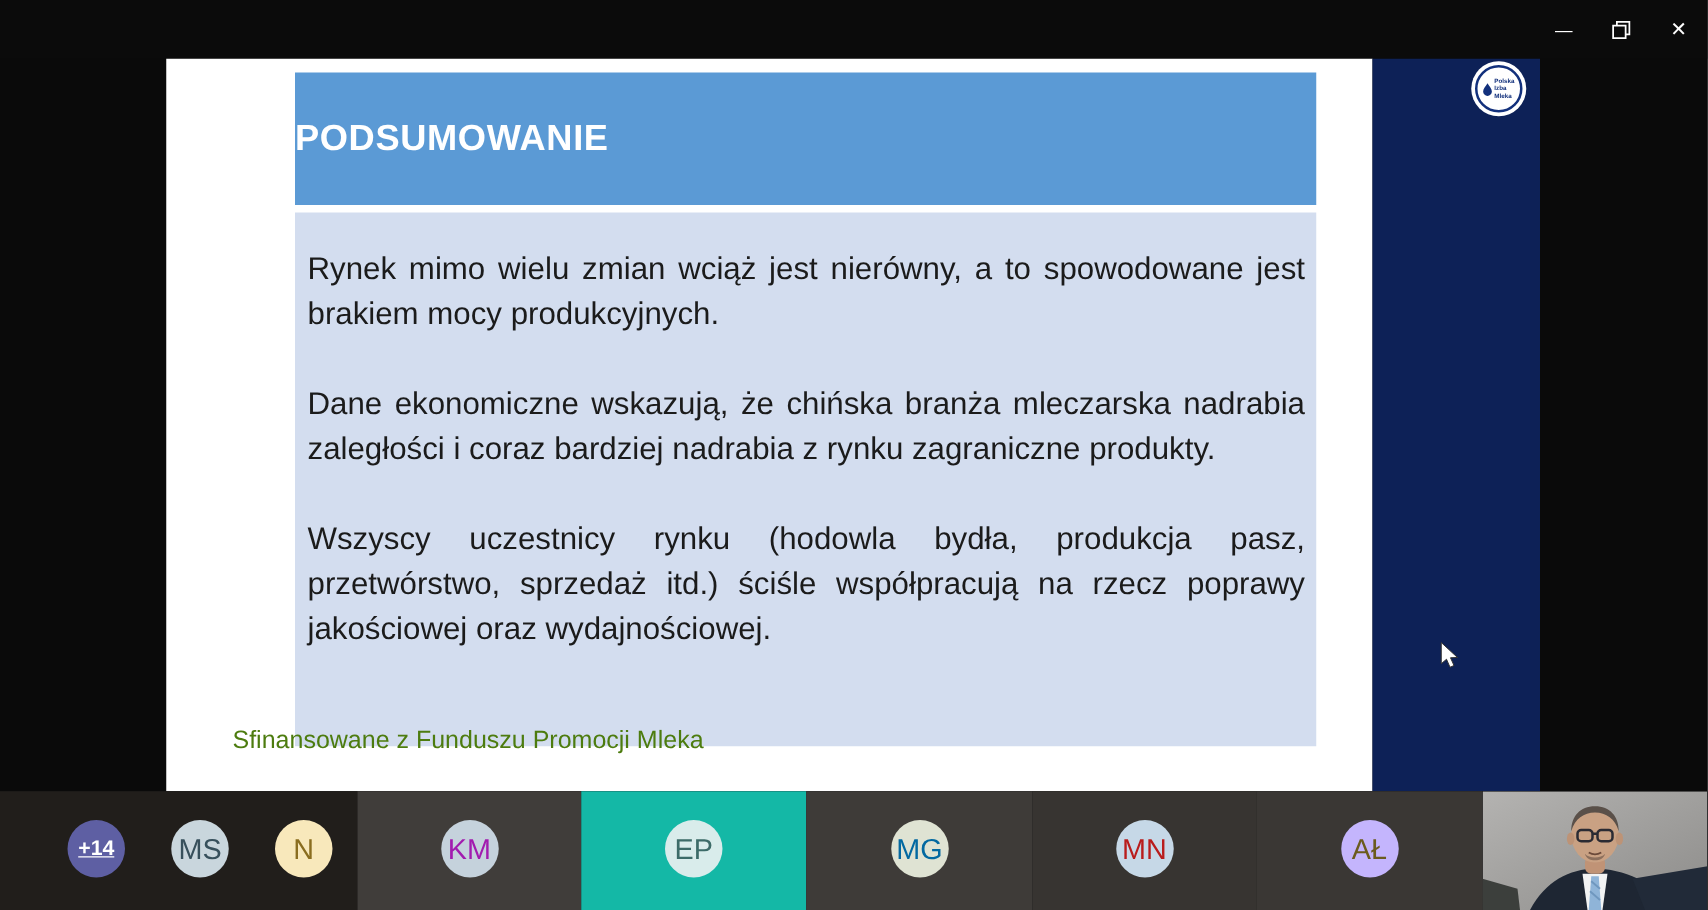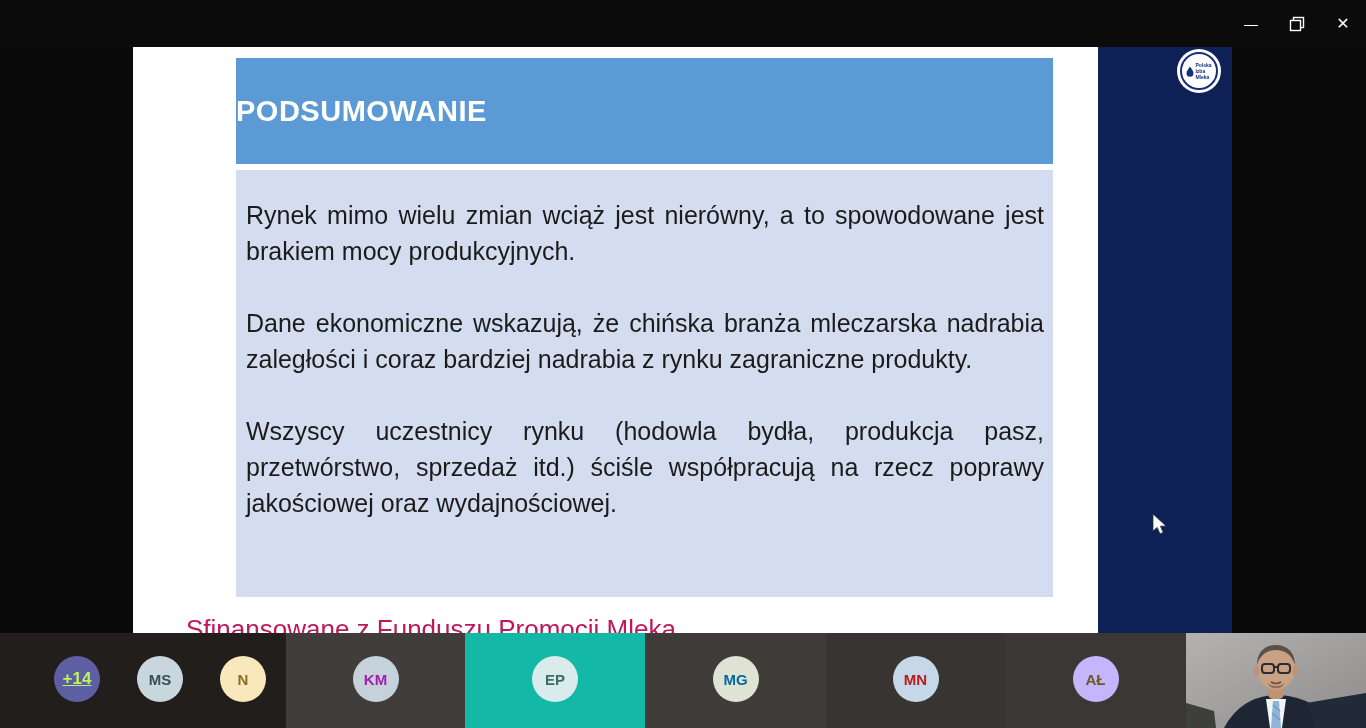--- a/index.html
+++ b/index.html
@@ -10,36 +10,36 @@
   .titlebar { position:absolute; left:0; top:0; width:1366px; height:47px; background:#0b0b0b; display:flex; justify-content:flex-end; align-items:center; }
   .winbtn { width:46px; height:47px; display:flex; align-items:center; justify-content:center; color:#fff; font-size:16px; cursor:default; background:transparent; border:none; }
   .winbtn svg { display:block; }
 
   
   .slide { position:absolute; left:133px; top:47px; width:965px; height:586px; background:#ffffff; }
   .slide-title { position:absolute; left:103px; top:11px; width:817px; height:106px; display:flex; align-items:center; }
   .slide-title span { color:#fff; font-size:29px; font-weight:bold; letter-spacing:0.5px; }
   .slide-body { position:absolute; left:103px; top:123px; width:817px; height:427px; padding:27px 9px 0 10px; }
   .slide-body p { font-size:25px; line-height:36px; color:#1b1b1b; text-align:justify; margin-bottom:36px; }
-  .slide-footer { position:absolute; left:53px; top:567px; font-size:26px; color:#be185d; }
+  .slide-footer { position:absolute; left:53px; top:534px; font-size:20px; color:#4d7c0f; }
 
   
   .sidebar { position:absolute; left:1098px; top:47px; width:134px; height:586px; }
   .logo { position:absolute; left:79px; top:2px; width:44px; height:44px; border-radius:50%; background:#fff; display:flex; align-items:center; justify-content:center; }
   .logo-ring { width:38px; height:38px; border-radius:50%; border:2px solid #12307c; display:flex; align-items:center; justify-content:center; }
   .logo-inner { width:30px; height:30px; border-radius:50%; background:#fff; display:flex; align-items:center; justify-content:center; gap:1px; }
   .logo-text { font-size:5px; line-height:6px; color:#12307c; font-weight:bold; text-align:left; }
 
   
   .cursor { position:absolute; left:1149px; top:512px; }
 
   
   .bottombar { position:absolute; left:0; top:633px; width:1366px; height:95px; background:#141414; display:flex; }
   .tile { position:relative; height:95px; }
-  .avatar { position:absolute; top:23px; width:46px; height:46px; border-radius:50%; display:flex; align-items:center; justify-content:center; font-size:15px; font-weight:bold; }
+  .avatar { position:absolute; top:23px; width:46px; height:46px; border-radius:50%; display:flex; align-items:center; justify-content:center; font-size:23px; font-weight:normal; }
   .avatar.small-label { font-size:17px; font-weight:600; }
   .tile-center .avatar { left:50%; transform:translateX(-50%); }
   .video-tile { position:relative; height:95px; overflow:hidden; }
   .video-tile svg { display:block; }
 </style>
 </head>
 <body>
 
 <div id="stage">
 
@@ -87,21 +87,21 @@
     </div>
   </div>
 
   <svg class="cursor" width="22" height="24" viewBox="0 0 22 24">
     <path d="M4 2 L4 19 L8.2 15.4 L11 21.8 L14.2 20.4 L11.4 14.2 L17 14 Z" fill="#ffffff" stroke="#333" stroke-width="0.8"></path>
   </svg>
 
   <div class="bottombar">
 
     <div class="tile" style="width: 286px; background-color: rgb(33, 30, 27);">
-      <span class="avatar small-label" style="left: 54px; background-color: rgb(94, 95, 163); color: #bef264; text-decoration: underline;">+14</span>
+      <span class="avatar small-label" style="left: 54px; background-color: rgb(94, 95, 163); color: #ffffff; text-decoration: underline;">+14</span>
       <span class="avatar" style="left: 137px; background-color: rgb(201, 214, 221); color: rgb(55, 80, 92);">MS</span>
       <span class="avatar" style="left: 220px; background-color: rgb(248, 232, 187); color: rgb(138, 109, 31);">N</span>
     </div>
 
     <div class="tile tile-center" style="width: 179px; background-color: rgb(64, 61, 58);">
       <span class="avatar" style="background-color: rgb(197, 210, 220); color: #a21caf;">KM</span>
     </div>
 
     <div class="tile tile-center" style="width: 180px; background-color: #14b8a6;">
       <span class="avatar" style="background-color: rgb(217, 236, 235); color: rgb(60, 107, 104);">EP</span>

